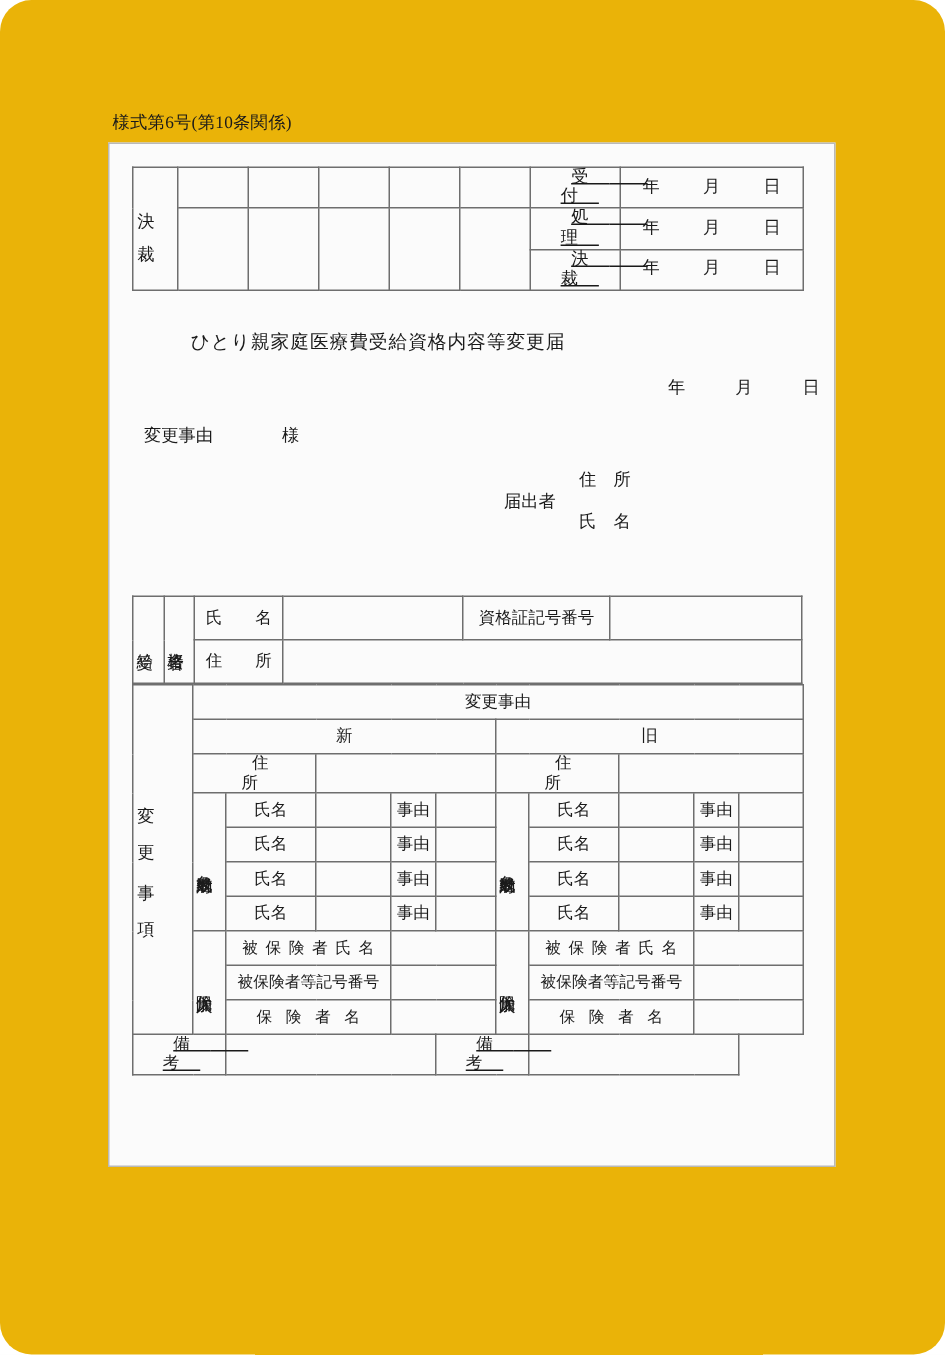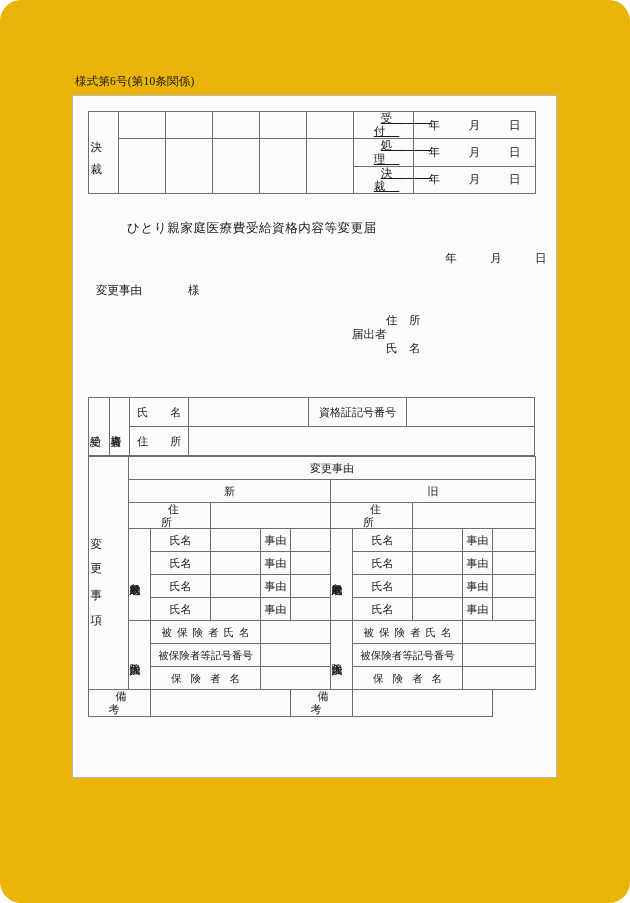--- a/index.html
+++ b/index.html
@@ -121,21 +121,20 @@
 
   .submitter {
     position: absolute;
     left: 336px; top: 310px;
     font-size: 11.5px;
   }
   .submitter-label {
     position: absolute;
     left: 0; top: 17px;
     white-space: nowrap;
-    margin-left: 16px;
   }
   .submitter-fields {
     position: absolute;
     left: 50px; top: 0;
   }
   .submitter-fields div {
     height: 28px;
     line-height: 20px;
     white-space: nowrap;
   }
@@ -212,20 +211,21 @@
     display: inline-block;
     letter-spacing: 9px;
     text-indent: 9px;
     font-size: 10.5px;
   }
   .nospace { font-size: 10.5px; letter-spacing: 0px; text-align: center; }
   .sp-bikou {
     display: inline-block;
     letter-spacing: 14px;
     text-indent: 14px;
+    text-decoration: underline;
   }
   .nowrapc { white-space: nowrap; }
 </style>
 </head>
 <body>
 
 <div class="page">
 
   <div class="form-no">様式第6号(第10条関係)</div>
 

